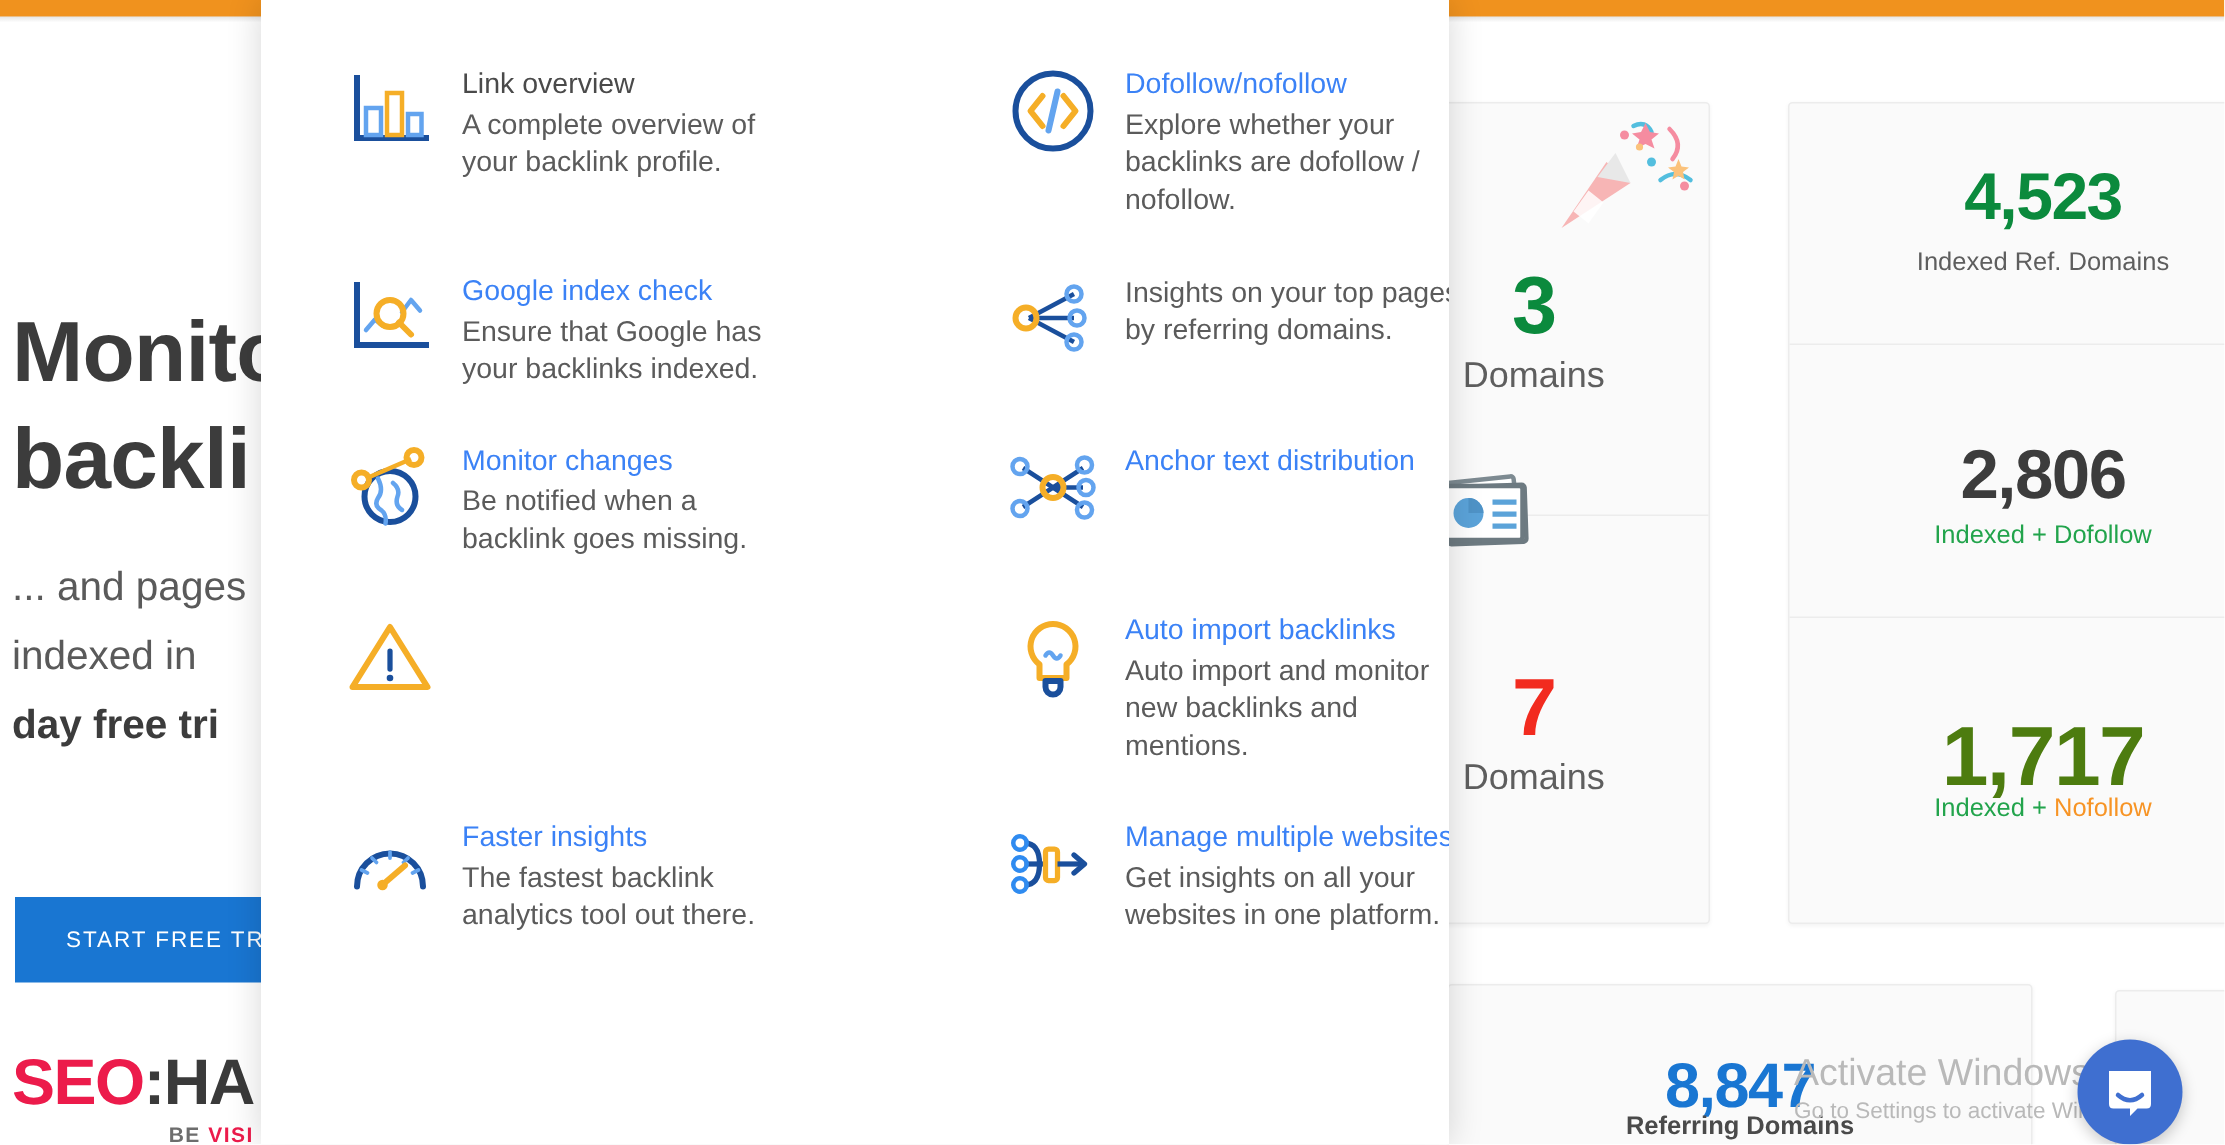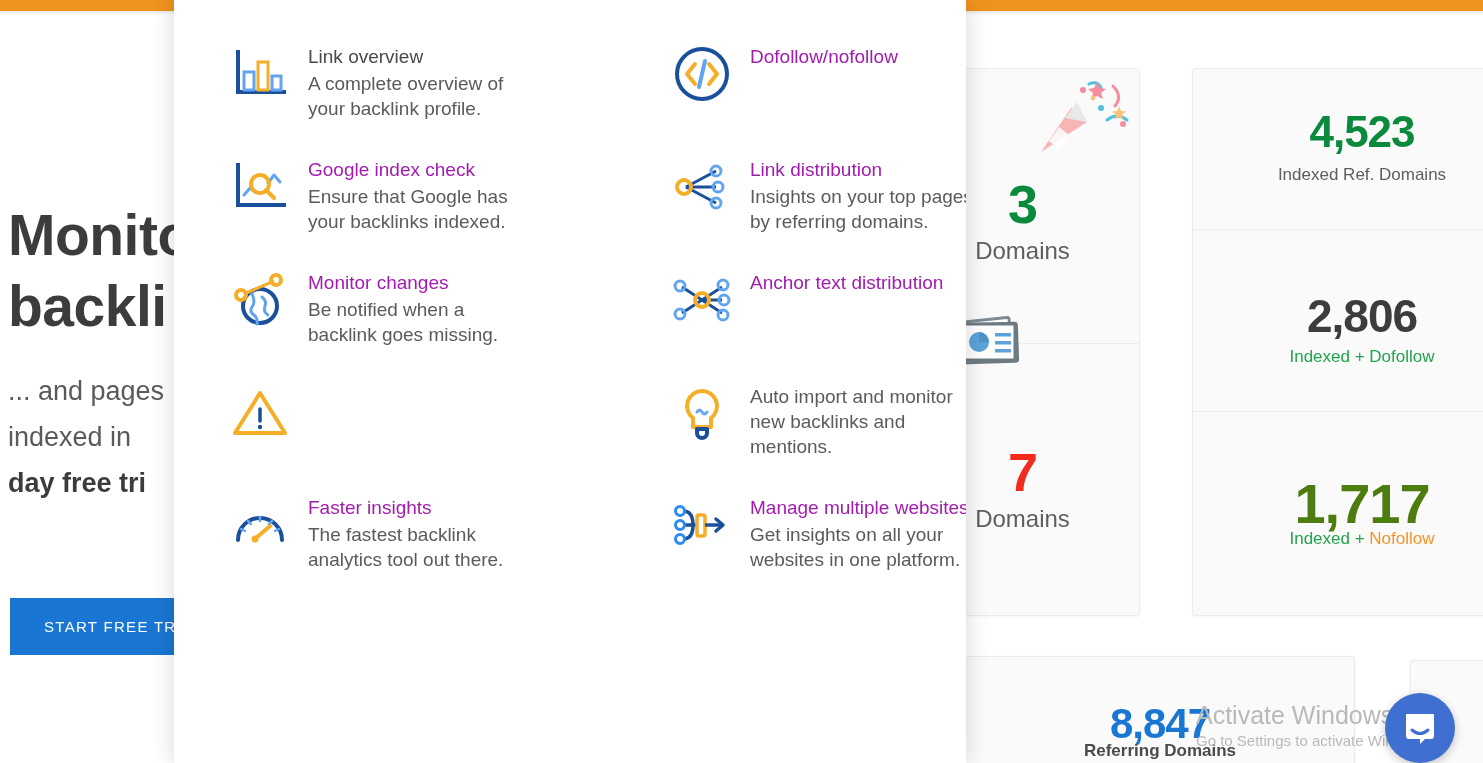--- a/index.html
+++ b/index.html
@@ -99,21 +99,21 @@
     overflow:hidden;
   }
   .grid {
     position:absolute; left:0; top:0; width:916px;
     padding:42px 16px 0 16px;
     display:grid; grid-template-columns:1fr 1fr; column-gap:0px; row-gap:0px;
   }
   .feature { display:flex; gap:16px; padding:0 22px 34px 38px; }
   .feature .ficon { flex:0 0 64px; width:64px; height:64px; display:flex; align-items:center; justify-content:center; }
   .feature .ftext { padding-top:2px; max-width:226px; }
-  .feature .ftitle { font-size:19px; line-height:26px; color:#a21caf; }
+  .feature .ftitle { font-size:19px; line-height:26px; color:#3b82f6; }
   .feature .ftitle.plain { color:#4a4a4a; }
   .feature .fdesc { font-size:19px; line-height:25px; color:#5b5b5b; margin-top:1px; }
 </style>
 </head>
 <body>
 
 <div id="stage">
 
   <div class="topbar"></div>
   <div class="topbar-shadow"></div>
@@ -125,20 +125,28 @@
     </h1>
     <p>
       <span>... and pages</span><br>
       <span>indexed in </span><br>
       <b>day free tri</b>
     </p>
   </div>
 
   <button class="cta">START FREE TRIAL</button>
 
+  <div class="logo">
+    <div class="mark">
+      <span class="red">SEO</span><span class="dark">:HA</span>
+    </div>
+    <div class="tag">
+      <span class="g">BE </span><span class="r">VISI</span>
+    </div>
+  </div>
 
   <div class="card card-a">
     <div class="statblock" style="top:104px;">
       <span class="statnum green" style="font-size:54px;">3</span>
     </div>
     <div class="statblock" style="top:168px;">
       <span class="statlabel gray" style="font-size:24px;">Domains</span>
     </div>
     <div class="divline" style="top:274px;"></div>
     <div class="statblock" style="top:372px;">
@@ -247,20 +255,21 @@
         <div class="ficon">
           <svg width="60" height="60" viewBox="0 0 60 60">
             <circle cx="30" cy="30" r="25" fill="none" stroke="#1a4f9c" stroke-width="4"></circle>
             <path d="M23,20 L15,30 L23,40" stroke="#f5ae27" stroke-width="4" fill="none" stroke-linecap="round" stroke-linejoin="round"></path>
             <path d="M37,20 L45,30 L37,40" stroke="#f5ae27" stroke-width="4" fill="none" stroke-linecap="round" stroke-linejoin="round"></path>
             <path d="M33,17 L27,43" stroke="#63a4ef" stroke-width="4" fill="none" stroke-linecap="round"></path>
           </svg>
         </div>
         <div class="ftext">
           <div class="ftitle">Dofollow/nofollow</div>
+          <div class="fdesc">Explore whether your backlinks are dofollow / nofollow.</div>
         </div>
       </div>
 
       <div class="feature">
         <div class="ficon">
           <svg width="60" height="60" viewBox="0 0 60 60">
             <path d="M8,8 L8,48 L54,48" stroke="#1a4f9c" stroke-width="4" fill="none" stroke-linecap="square"></path>
             <path d="M14,38 L20,31 L25,35" stroke="#63a4ef" stroke-width="3" fill="none" stroke-linecap="round" stroke-linejoin="round"></path>
             <path d="M38,26 L44,18 L50,25" stroke="#63a4ef" stroke-width="3" fill="none" stroke-linecap="round" stroke-linejoin="round"></path>
             <circle cx="30" cy="27" r="9" fill="none" stroke="#f5ae27" stroke-width="4"></circle>
@@ -279,21 +288,20 @@
             <path d="M14,30 L44,14" stroke="#1a4f9c" stroke-width="3"></path>
             <path d="M14,30 L44,30" stroke="#1a4f9c" stroke-width="3"></path>
             <path d="M14,30 L44,46" stroke="#1a4f9c" stroke-width="3"></path>
             <circle cx="44" cy="14" r="5" fill="none" stroke="#63a4ef" stroke-width="3"></circle>
             <circle cx="46" cy="30" r="5" fill="none" stroke="#63a4ef" stroke-width="3"></circle>
             <circle cx="44" cy="46" r="5" fill="none" stroke="#63a4ef" stroke-width="3"></circle>
             <circle cx="12" cy="30" r="7" fill="none" stroke="#f5ae27" stroke-width="4"></circle>
           </svg>
         </div>
         <div class="ftext">
-          <div class="ftitle">Link distribution</div>
           <div class="fdesc">Insights on your top pages by referring domains.</div>
         </div>
       </div>
 
       <div class="feature">
         <div class="ficon">
           <svg width="60" height="60" viewBox="0 0 60 60">
             <circle cx="30" cy="36" r="17" fill="none" stroke="#1a4f9c" stroke-width="4"></circle>
             <path d="M22,24 q4,8 0,13 q-3,5 2,8 q4,3 3,9" stroke="#63a4ef" stroke-width="3" fill="none" stroke-linecap="round"></path>
             <path d="M32,27 q5,4 3,9 q-2,6 3,9" stroke="#63a4ef" stroke-width="3" fill="none" stroke-linecap="round"></path>
@@ -339,20 +347,21 @@
 
       <div class="feature">
         <div class="ficon">
           <svg width="60" height="60" viewBox="0 0 60 60">
             <path d="M30,8 a15,15 0 0,1 9,27 l0,9 l-18,0 l0,-9 a15,15 0 0,1 9,-27 Z" fill="none" stroke="#f5ae27" stroke-width="4" stroke-linejoin="round"></path>
             <path d="M25,29 q2.5,-4 5,0 q2.5,4 5,0" stroke="#63a4ef" stroke-width="3" fill="none" stroke-linecap="round"></path>
             <path d="M25,46 l10,0 l0,4 a5,5 0 0,1 -10,0 Z" fill="none" stroke="#1a4f9c" stroke-width="4" stroke-linejoin="round"></path>
           </svg>
         </div>
         <div class="ftext">
+          <div class="ftitle">Auto import backlinks</div>
           <div class="fdesc">Auto import and monitor new backlinks and mentions.</div>
         </div>
       </div>
 
       <div class="feature">
         <div class="ficon">
           <svg width="60" height="60" viewBox="0 0 60 60">
             <path d="M8,45 a22,22 0 0,1 44,0" fill="none" stroke="#1a4f9c" stroke-width="4" stroke-linecap="round"></path>
             <path d="M11,34 L15,36" stroke="#63a4ef" stroke-width="2.5" stroke-linecap="round"></path>
             <path d="M18,26 L21,29" stroke="#63a4ef" stroke-width="2.5" stroke-linecap="round"></path>

